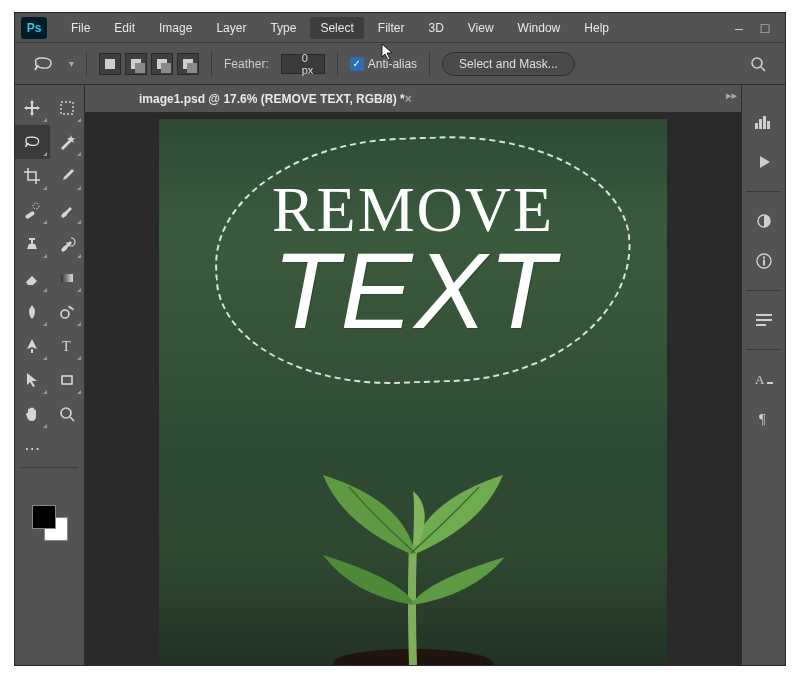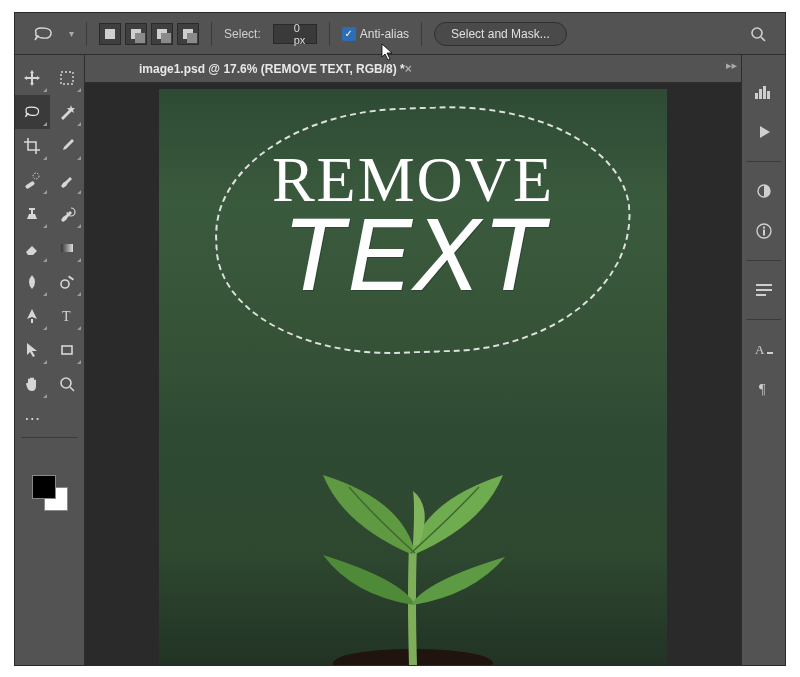--- a/index.html
+++ b/index.html
@@ -164,21 +164,21 @@
   }
   .txt1 {
     position:absolute; top: 54px; left:0; right:0;
     text-align:center;
     font-family: Georgia, "Times New Roman", serif;
     font-size: 64px; color:#fff; font-weight: 500; letter-spacing: 2px;
   }
   .txt2 {
     position:absolute; top: 118px; left:3px; right:0;
     text-align:center;
-    font-family: Liberation Mono, monospace;
+    font-family: Liberation Sans, sans-serif;
     font-size: 108px; color:#fff; font-style: italic;
     letter-spacing: 2px; line-height: 1;
     text-shadow: 1px 1px 0 rgba(0,0,0,0.2);
   }
   
   .plant { position:absolute; bottom:-10px; left:50%; transform:translateX(-50%); }
   
   .rightdock {
     width: 44px; background:#535353; border-left:1px solid #2d2d2d;
     display:flex; flex-direction:column; align-items:center; gap:18px;
@@ -188,20 +188,38 @@
   .dock-sep { width: 80%; height:1px; background:#3a3a3a; }
   .chev { position:absolute; top:4px; right:48px; color:#aaa; font-size:11px; }
   
   svg { display:block; }
 </style>
 </head>
 <body>
 
 <div class="app">
 
+  <div class="menubar">
+    <div class="ps-logo">Ps</div>
+    <div class="menu-item">File</div>
+    <div class="menu-item">Edit</div>
+    <div class="menu-item">Image</div>
+    <div class="menu-item">Layer</div>
+    <div class="menu-item">Type</div>
+    <div class="menu-item highlight">Select</div>
+    <div class="menu-item">Filter</div>
+    <div class="menu-item">3D</div>
+    <div class="menu-item">View</div>
+    <div class="menu-item">Window</div>
+    <div class="menu-item">Help</div>
+    <div class="win-controls">
+      <div class="win-btn">–</div>
+      <div class="win-btn">□</div>
+    </div>
+  </div>
 
   <svg class="cursor-arrow" viewBox="0 0 14 18">
     <path d="M1 1 L1 14 L4 11 L7 17 L9 16 L6 10 L11 10 Z" fill="#fff" stroke="#000" stroke-width="0.8"></path>
   </svg>
 
   <div class="optionsbar">
     <div class="opt-tool-icon">
       <svg width="22" height="16" viewBox="0 0 22 16">
           <path d="M4 7 Q2 2 10 2 Q20 2 19 8 Q18 13 11 12 Q7 12 6 10 L3 14 L5 10 Q3 9 4 7 Z" fill="none" stroke="#d6d6d6" stroke-width="1.4"></path>
         </svg>
@@ -216,21 +234,21 @@
           <span class="mode-sq pair"></span>
         </div>
       <div class="mode-box">
           <span class="mode-sq pair"></span>
         </div>
       <div class="mode-box">
           <span class="mode-sq pair"></span>
         </div>
     </div>
     <div class="sep"></div>
-    <span class="opt-label">Select:</span>
+    <span class="opt-label">Feather:</span>
     <span class="opt-input">0 px</span>
     <div class="sep"></div>
     <label style="display:flex;align-items:center;">
       <span class="checkbox">✓</span>
       <span>Anti-alias</span>
     </label>
     <div class="sep"></div>
     <div class="btn-pill">Select and Mask...</div>
     <div class="search-right">
       <svg width="16" height="16" viewBox="0 0 16 16">

